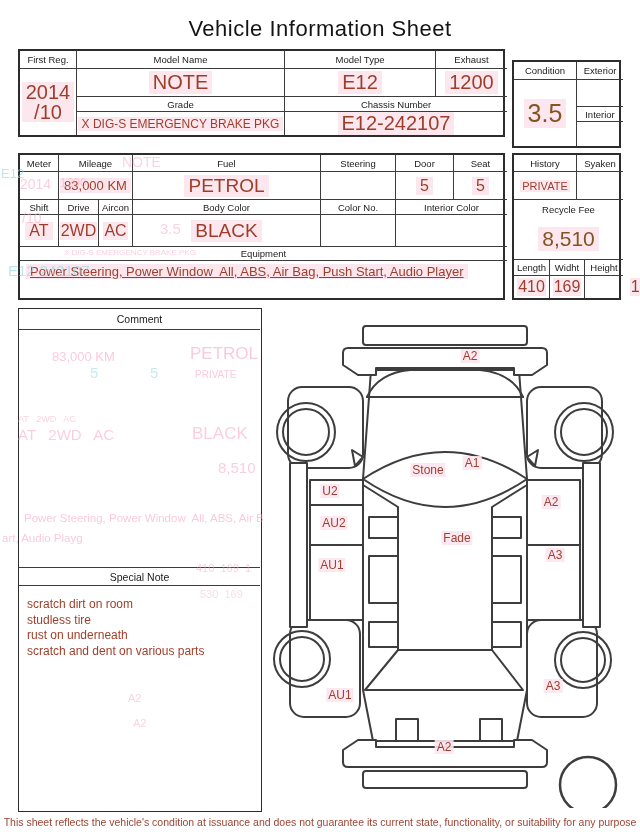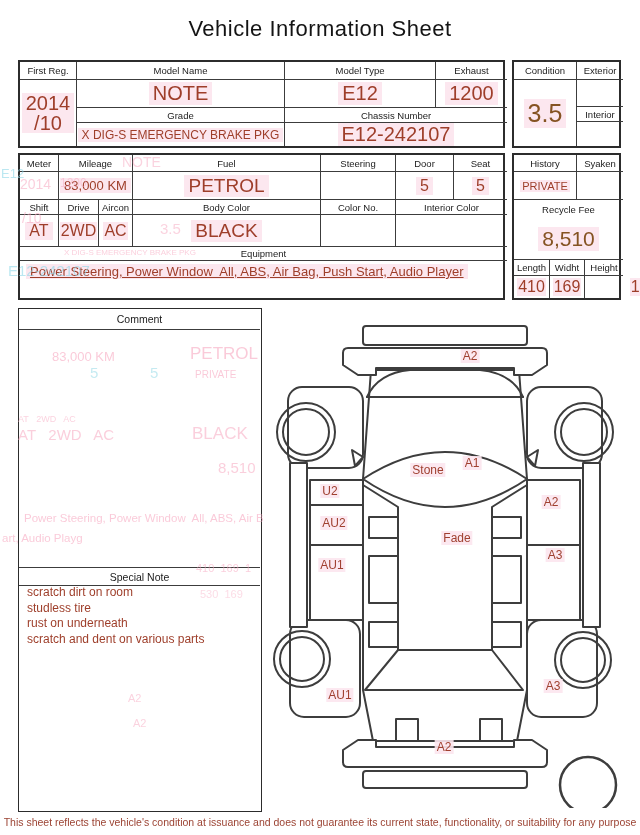--- a/index.html
+++ b/index.html
@@ -23,21 +23,21 @@
   .hdr { font-size: 9.5px; color: #1b1b1b; }
   .val { color: #9e3e2a; }
   .val-brown { color: #855322; }
   .hl { background: #fce7ef; padding: 0 4px; white-space: nowrap; }
   .fs20 { font-size: 20px; } .fs19 { font-size: 19px; } .fs16 { font-size: 16px; }
   .fs13 { font-size: 13px; } .fs12 { font-size: 12px; } .fs11 { font-size: 11px; }
   .fs24 { font-size: 25px; } .fs21 { font-size: 21px; }
   .pre { white-space: pre-line; text-align: center; line-height: 1.02; }
   .left-align { justify-content: flex-start; }
   .notes-text {
-    position: absolute; left: 8px; top: 276px; width: 230px;
+    position: absolute; left: 8px; top: 288px; width: 230px;
     font-size: 12px; line-height: 1.3; color: #9e3e2a; white-space: pre-line;
   }
   .footer {
     position: absolute; left: 0; top: 816px; width: 640px;
     text-align: center; font-size: 10.5px; color: #9c4434;
   }
   .ghost-layer { position: absolute; inset: 0; pointer-events: none; }
   .ghost { position: absolute; white-space: pre; font-family: "Liberation Sans", sans-serif; }
   .diagram { position: absolute; left: 270px; top: 313px; width: 370px; height: 495px; }
   .diagram svg { position: absolute; left: 0; top: 0; }
@@ -47,21 +47,21 @@
     padding: 0 2px; white-space: nowrap;
   }
 </style>
 </head>
 <body>
 
 <div class="page">
 
   <div class="title">Vehicle Information Sheet</div>
 
-  <div class="tbl" style="left:18px; top:60px; width:487px; height:88px;">
+  <div class="tbl" style="left:18px; top:49px; width:487px; height:88px;">
     <div class="cell hdr br bb" style="left:0;top:0;width:57px;height:18px;">First Reg.</div>
     <div class="cell br" style="left:0;top:18px;width:57px;height:66px;">
       <span class="val fs20 hl pre">2014
 /10</span>
     </div>
     <div class="cell hdr br bb" style="left:57px;top:0;width:208px;height:18px;">Model Name</div>
     <div class="cell br bb" style="left:57px;top:18px;width:208px;height:28px;">
       <span class="val fs20 hl">NOTE</span>
     </div>
     <div class="cell hdr br bb" style="left:265px;top:0;width:151px;height:18px;">Model Type</div>

